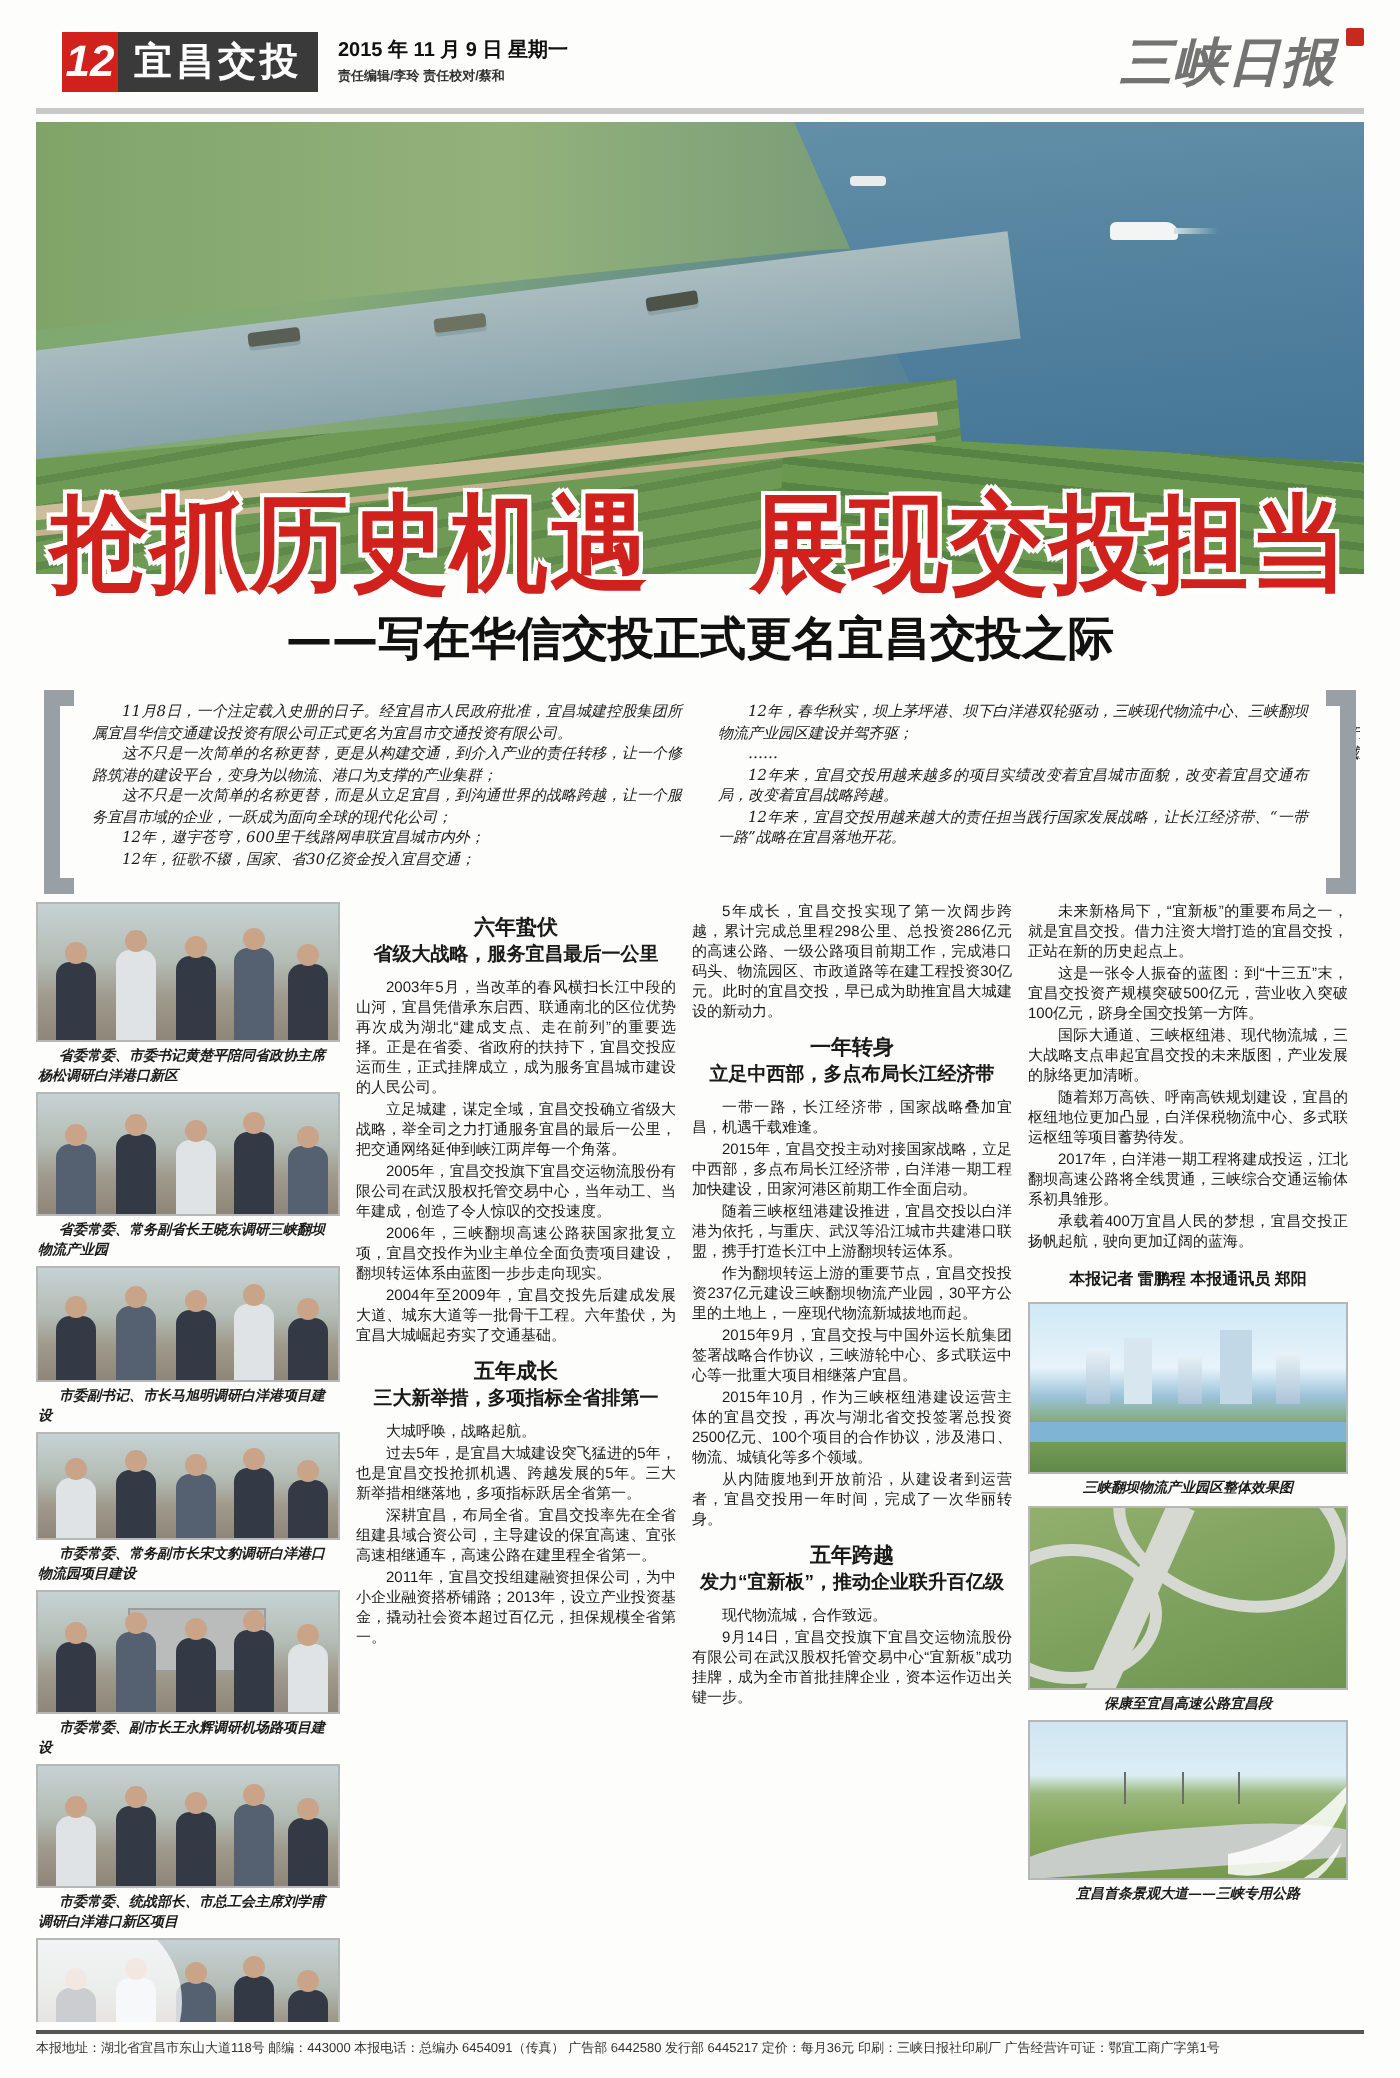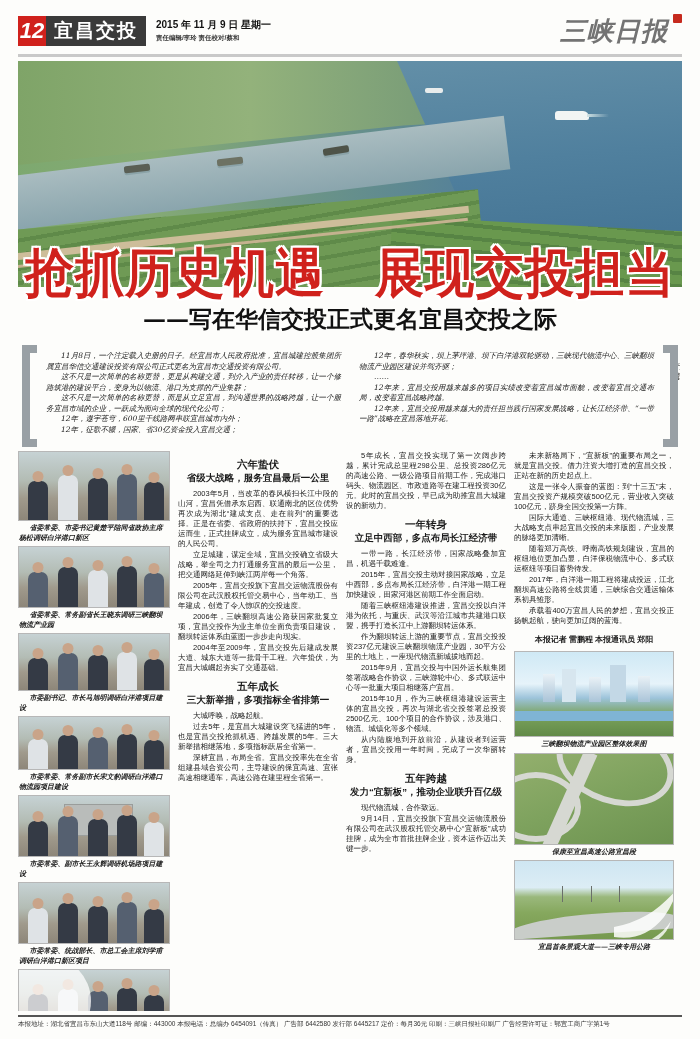--- a/index.html
+++ b/index.html
@@ -2,21 +2,21 @@
 <html><head>
 <meta charset="utf-8">
 <style>
   * { margin:0; padding:0; box-sizing:border-box; }
   html,body { background:#e9e7e2; }
   body { font-family:"Liberation Sans", sans-serif; }
   .page { width:700px; height:1039px; background:#fdfdfb; margin:0 auto; position:relative;
           padding:12px 18px 0 18px; overflow:hidden; color:#1a1a1a; }
 
   
-  .masthead { display:flex; align-items:flex-start; height:40px; }
+  .masthead { display:flex; align-items:flex-start; height:40px;margin-left:13px; }
   .plate { display:flex; height:30px; margin-top:4px; }
   .pagenum { background:#d0211c; color:#fff; font-weight:900; font-size:22px; font-style:italic;
              width:28px; display:flex; align-items:center; justify-content:center; }
   .secname { background:#3a3a3a; color:#fff; font-weight:700; font-size:19px; letter-spacing:2px;
              padding:0 8px; display:flex; align-items:center; }
   .dateblock { margin:6px 0 0 10px; }
   .date { font-size:10px; font-weight:700; color:#111; }
   .editors { font-size:6.5px; color:#333; margin-top:2px; font-weight:700; }
   .paper-logo { margin-left:auto; margin-top:2px; font-family:"DejaVu Serif", serif; font-weight:900;
                 font-style:italic; font-size:26px; letter-spacing:1px; color:#737373; position:relative; padding-right:14px;}
@@ -250,20 +250,21 @@
       <p>2005年，宜昌交投旗下宜昌交运物流股份有限公司在武汉股权托管交易中心，当年动工、当年建成，创造了令人惊叹的交投速度。</p>
       <p>2006年，三峡翻坝高速公路获国家批复立项，宜昌交投作为业主单位全面负责项目建设，翻坝转运体系由蓝图一步步走向现实。</p>
       <p>2004年至2009年，宜昌交投先后建成发展大道、城东大道等一批骨干工程。六年蛰伏，为宜昌大城崛起夯实了交通基础。</p>
       <div class="sec-h">
         <div class="l1">五年成长</div>
         <div class="l2">三大新举措，多项指标全省排第一</div>
       </div>
       <p>大城呼唤，战略起航。</p>
       <p>过去5年，是宜昌大城建设突飞猛进的5年，也是宜昌交投抢抓机遇、跨越发展的5年。三大新举措相继落地，多项指标跃居全省第一。</p>
       <p>深耕宜昌，布局全省。宜昌交投率先在全省组建县域合资公司，主导建设的保宜高速、宜张高速相继通车，高速公路在建里程全省第一。</p>
+      <p>2011年，宜昌交投组建融资担保公司，为中小企业融资搭桥铺路；2013年，设立产业投资基金，撬动社会资本超过百亿元，担保规模全省第一。</p>
     </div>
 
     <div class="tcol">
       <p>5年成长，宜昌交投实现了第一次阔步跨越，累计完成总里程298公里、总投资286亿元的高速公路、一级公路项目前期工作，完成港口码头、物流园区、市政道路等在建工程投资30亿元。此时的宜昌交投，早已成为助推宜昌大城建设的新动力。</p>
       <div class="sec-h">
         <div class="l1">一年转身</div>
         <div class="l2">立足中西部，多点布局长江经济带</div>
       </div>
       <p>一带一路，长江经济带，国家战略叠加宜昌，机遇千载难逢。</p>
       <p>2015年，宜昌交投主动对接国家战略，立足中西部，多点布局长江经济带，白洋港一期工程加快建设，田家河港区前期工作全面启动。</p>

